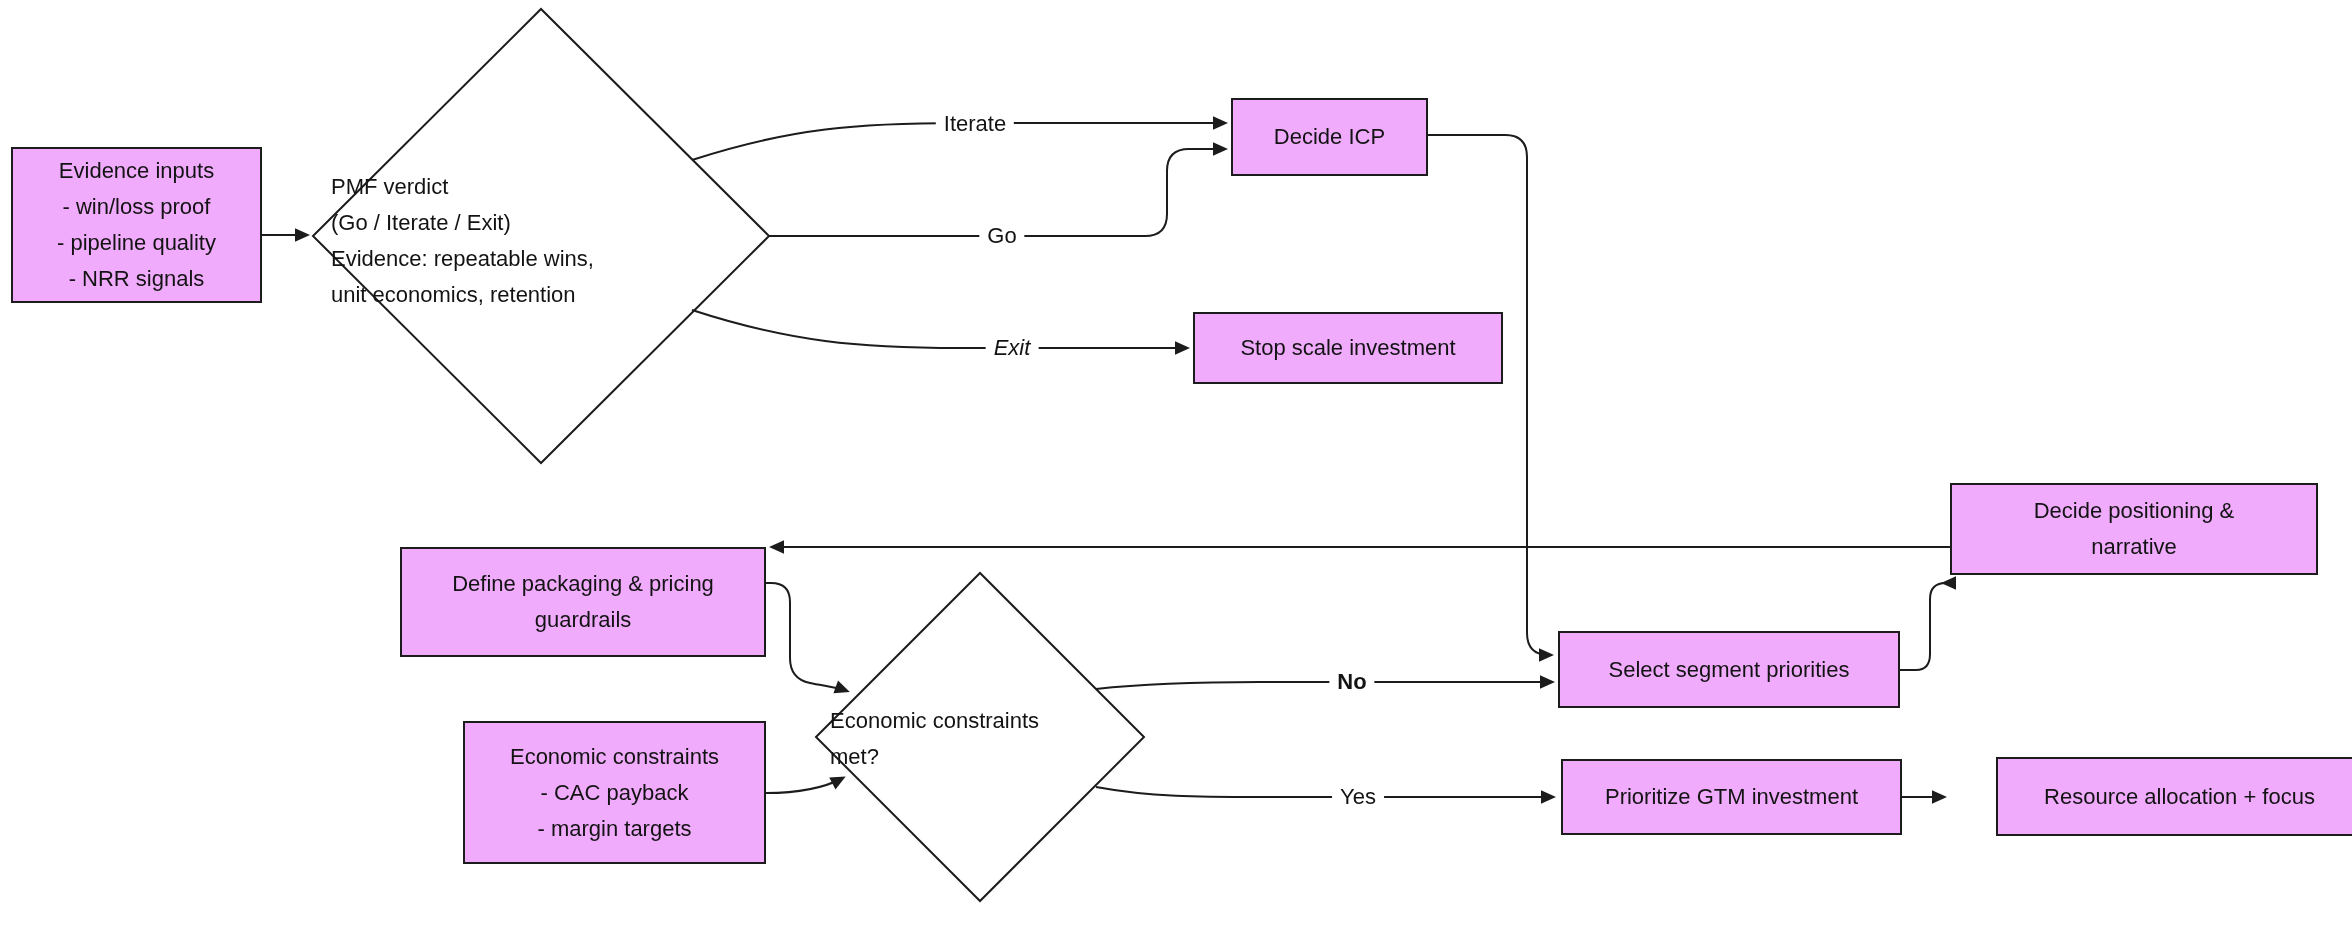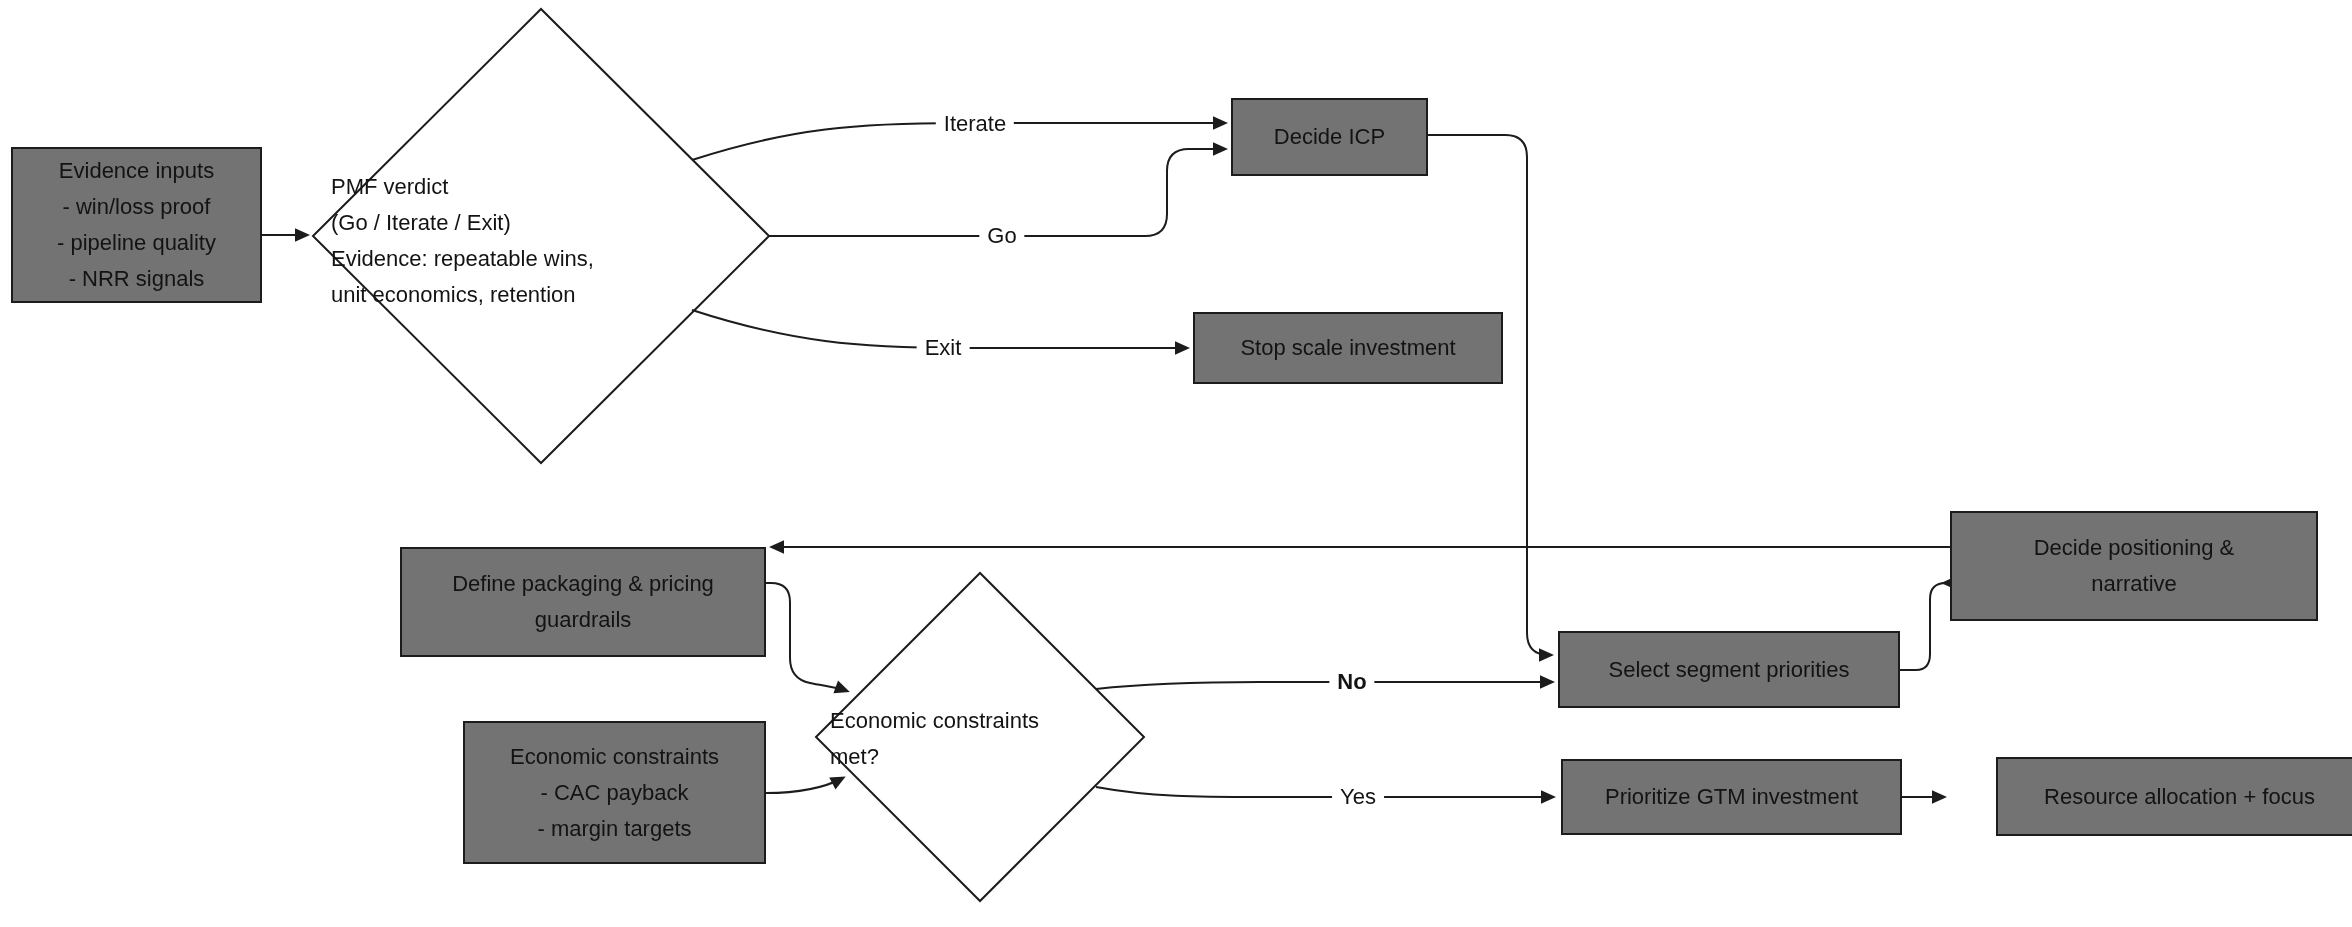--- a/index.html
+++ b/index.html
@@ -30,21 +30,21 @@
   }
   .edges-layer polygon.decision-shape {
     fill: #ffffff;
     stroke: #1c1c1c;
     stroke-width: 2;
   }
   .node {
     position: absolute;
     box-sizing: border-box;
     border: 2px solid #1c1c1c;
-    background: #737373;
+    background: #f0abfc;
     display: flex;
     align-items: center;
     justify-content: center;
     text-align: center;
     white-space: pre-line;
     font-size: 22px;
     line-height: 36px;
   }
   .diamond-label {
     position: absolute;
@@ -103,34 +103,34 @@
 
   <div class="node" style="left:400px; top:510px; width:366px; height:110px;margin-top:37px;">Define packaging &amp; pricing
 guardrails</div>
 
   <div class="node" style="left:463px; top:721px; width:303px; height:143px;">Economic constraints
 - CAC payback
 - margin targets</div>
 
   <div class="node" style="left:1558px; top:631px; width:342px; height:77px;">Select segment priorities</div>
 
-  <div class="node" style="left:1950px; top:511px; width:368px; height:110px;">Decide positioning &amp;
+  <div class="node" style="left:1950px; top:483px; width:368px; height:92px;">Decide positioning &amp;
 narrative</div>
 
   <div class="node" style="left:1561px; top:759px; width:341px; height:76px;">Prioritize GTM investment</div>
 
   <div class="node" style="left:1996px; top:757px; width:367px; height:79px;">Resource allocation + focus</div>
 
   <div class="diamond-label" style="left:541px; top:241px; width:420px;">PMF verdict
 (Go / Iterate / Exit)
 Evidence: repeatable wins,
 unit economics, retention</div>
 
   <div class="diamond-label" style="left:980px; top:739px; width:300px;">Economic constraints
 met?</div>
 
   <div class="edge-label" style="left:975px; top:124px;">Iterate</div>
   <div class="edge-label" style="left:982px; top:236px;margin-left:20px;">Go</div>
-  <div class="edge-label" style="left:943px; top:348px;">Exit</div>
+  <div class="edge-label" style="left:1012px; top:348px;font-style:italic;">Exit</div>
   <div class="edge-label" style="left:1352px; top:682px;font-weight:bold;">No</div>
   <div class="edge-label" style="left:1358px; top:797px;">Yes</div>
 
 </div>
 
 </body></html>

